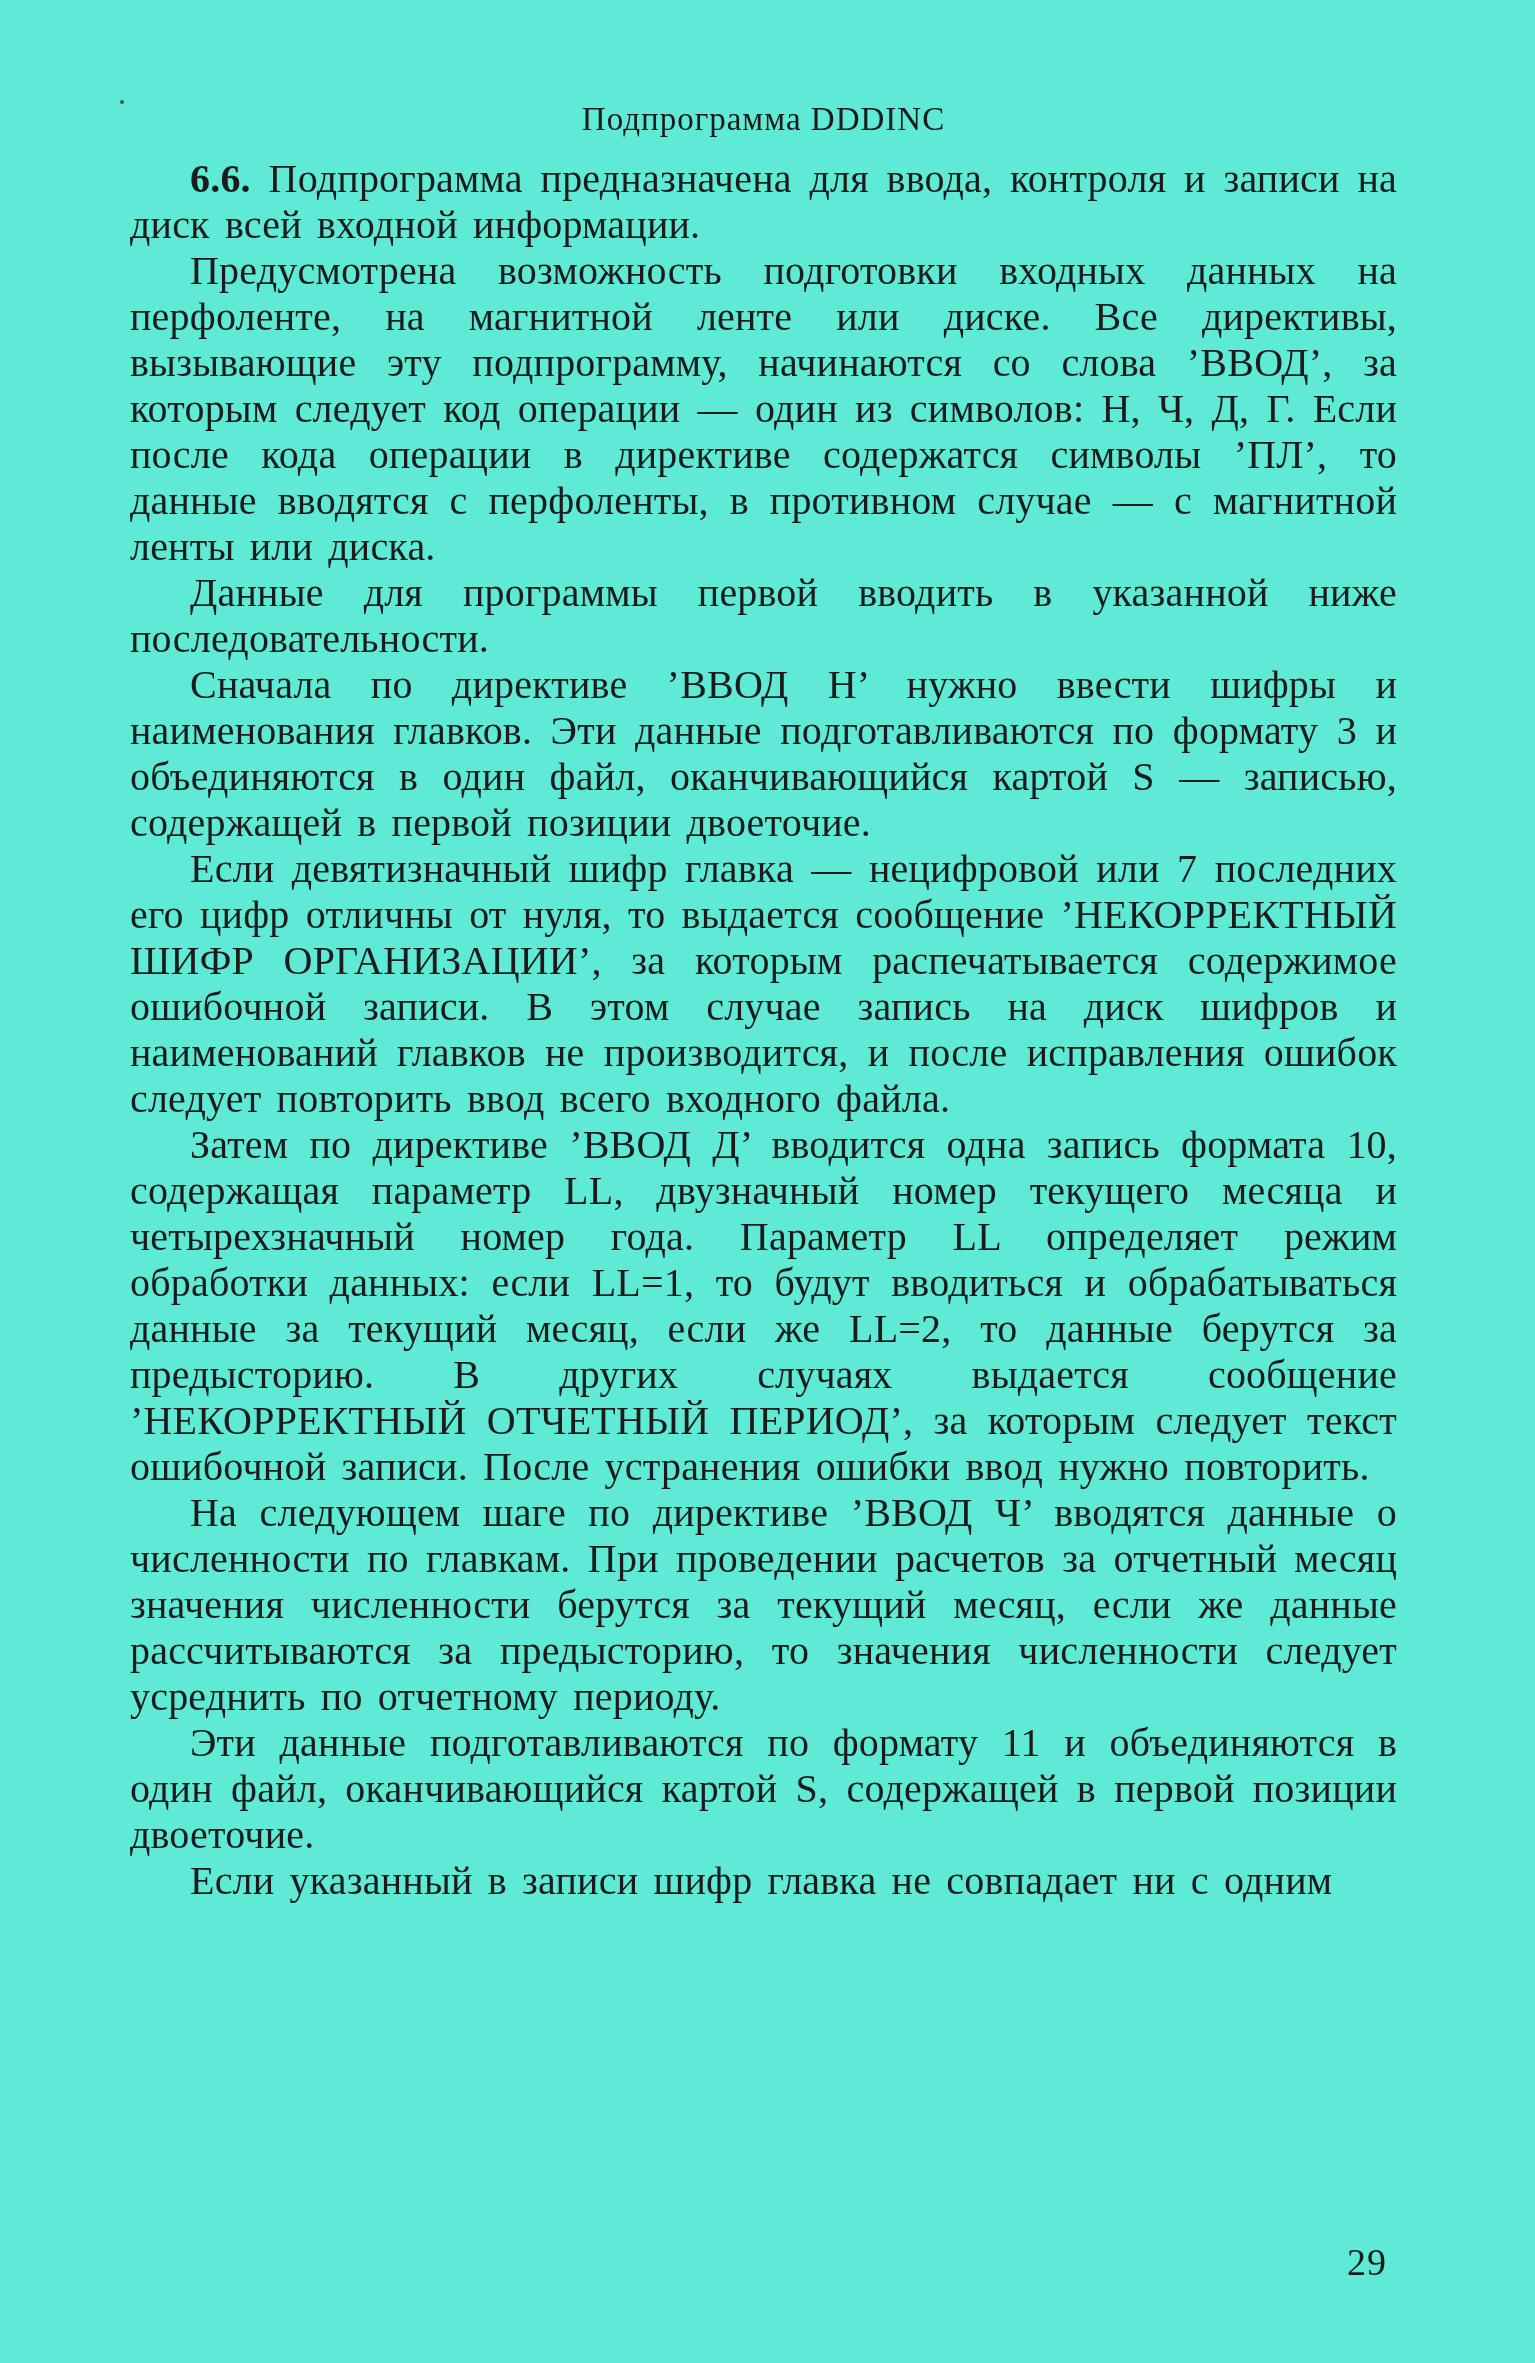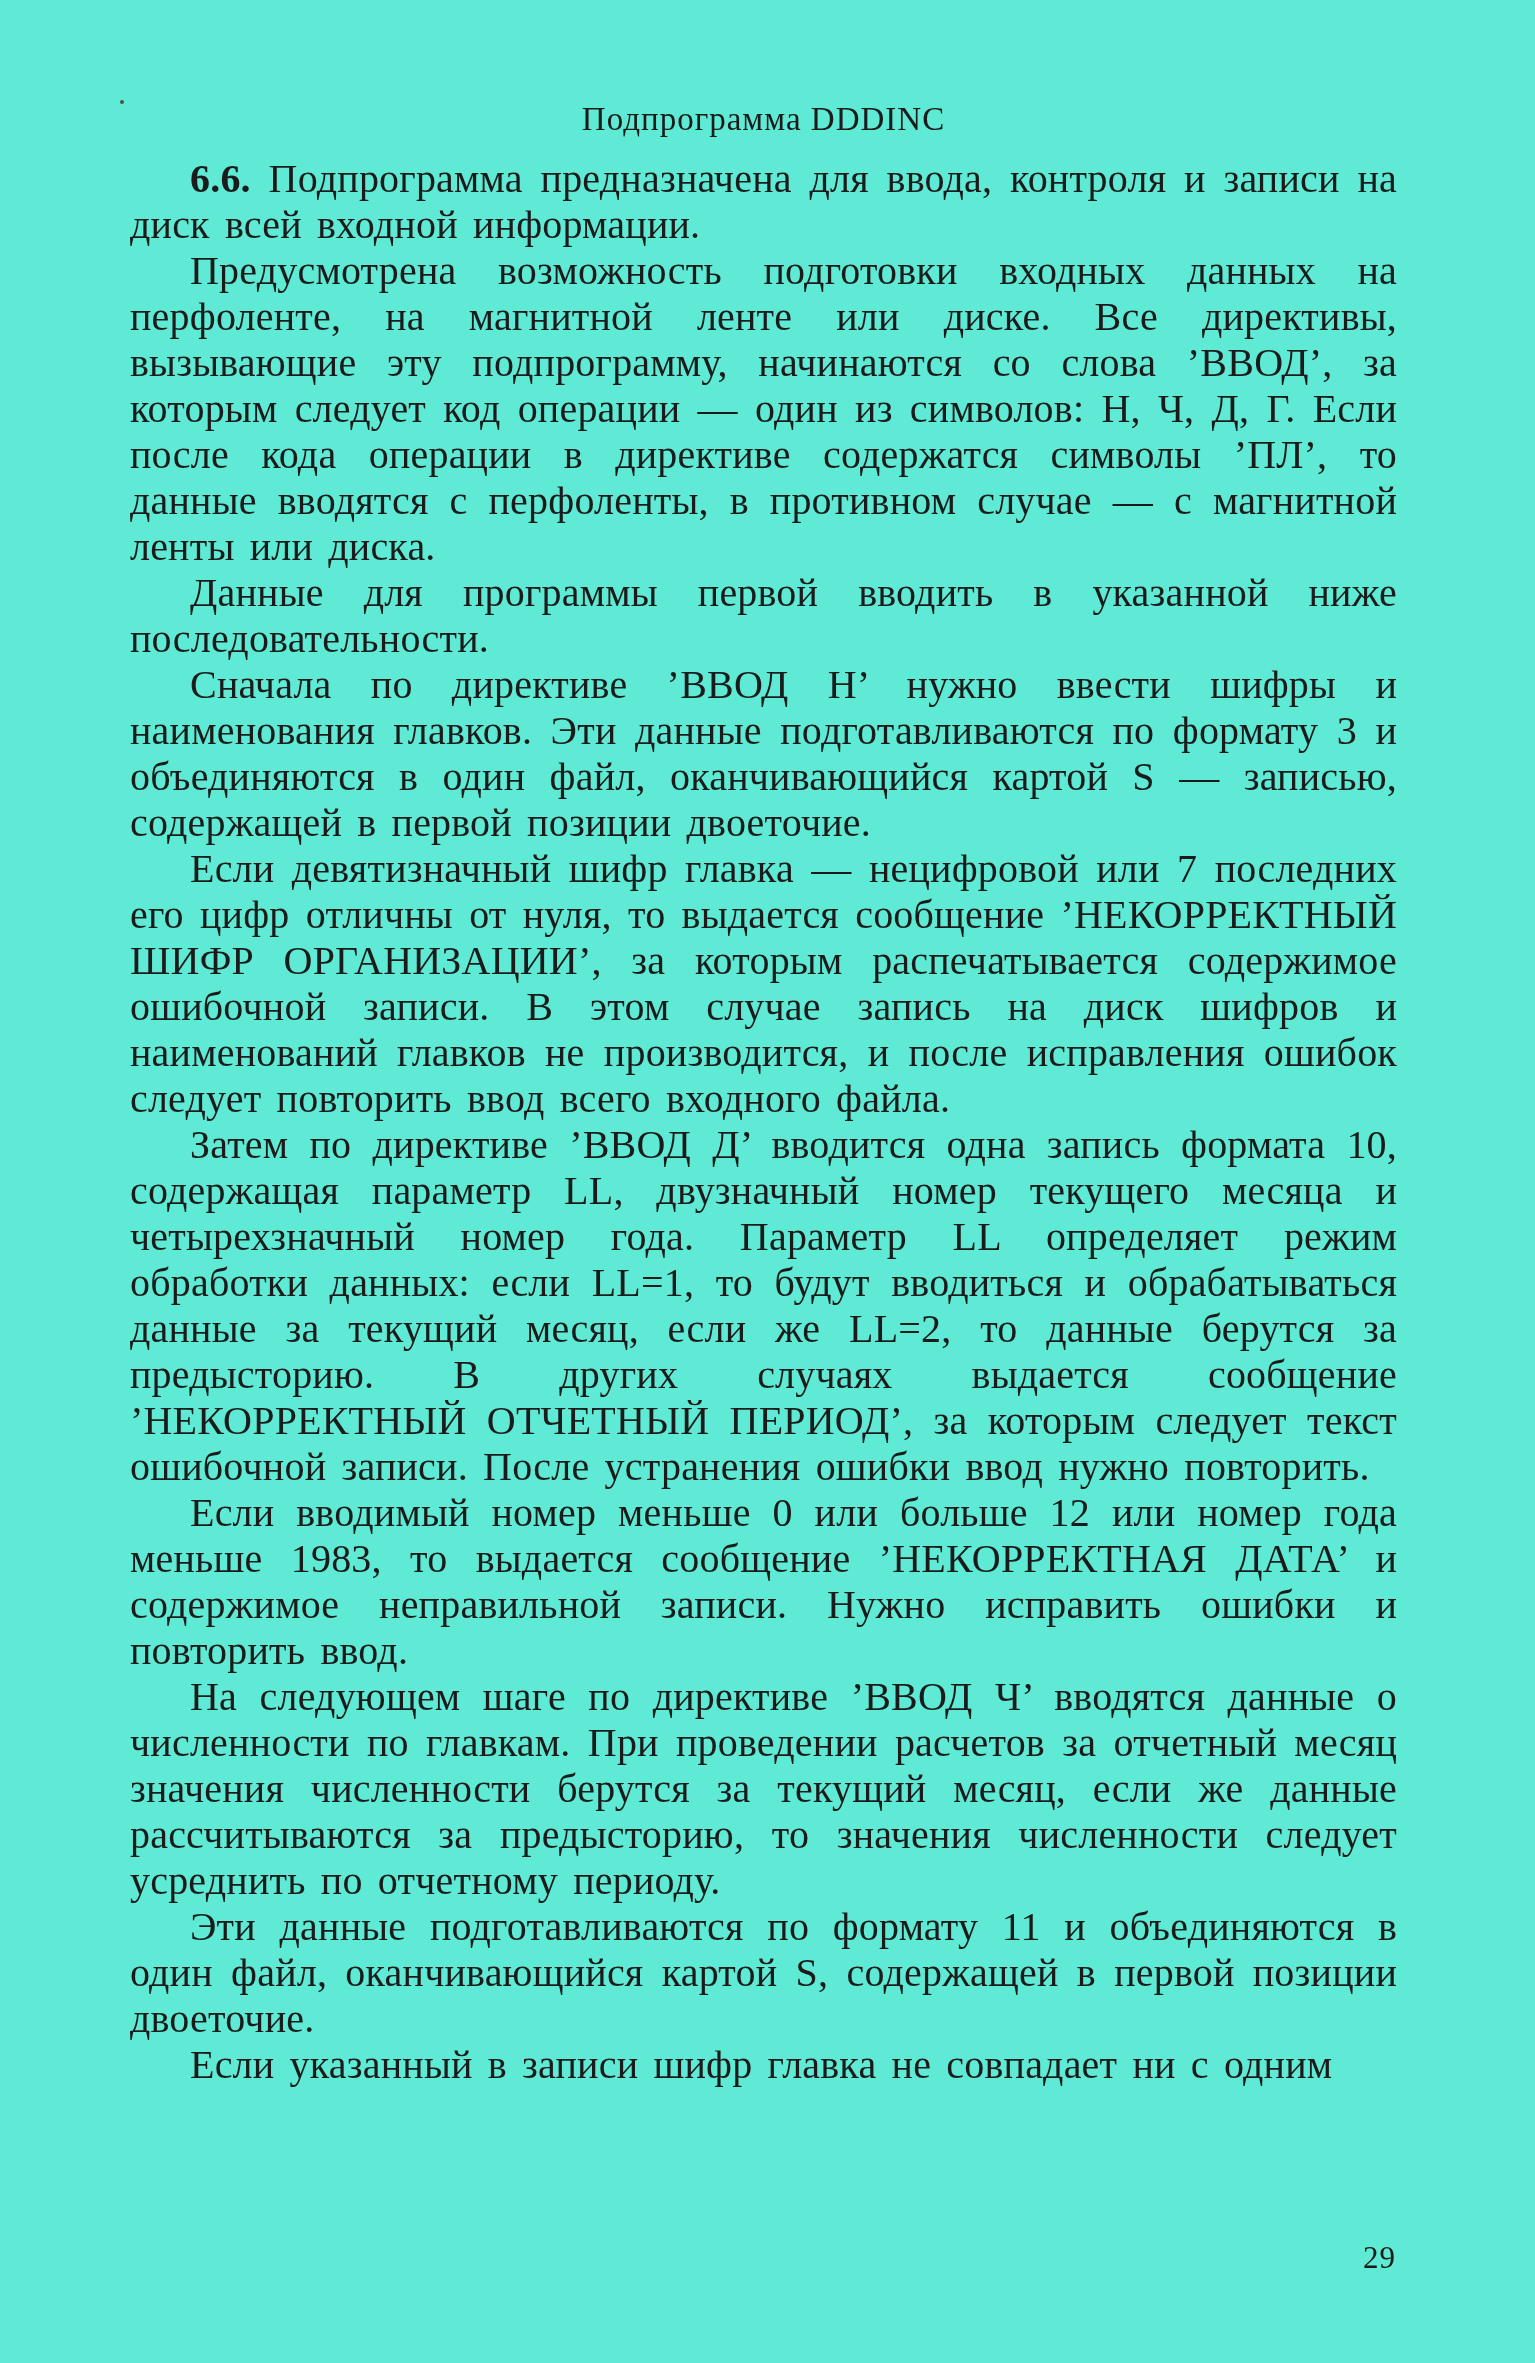--- a/index.html
+++ b/index.html
@@ -44,41 +44,40 @@
     margin: 0;
     word-spacing: 5px;
     letter-spacing: 0.2px;
   }
   .para .section-num {
     font-weight: bold;
   }
   .page-number {
     position: absolute;
     top: 2240px;
-    right: 139px;
-    font-size: 31px;
+    right: 148px;
+    font-size: 38px;
     letter-spacing: 1px;
   }
 </style>
 </head>
 <body>
 
 <div class="page">
 
   <span class="scan-artifact-dot"></span>
 
   <h1 class="doc-title">Подпрограмма DDDINC</h1>
 
   <p class="para"><span class="section-num">6.6.</span> <span>Подпрограмма предназначена для ввода, контроля и записи на диск всей входной информации.</span></p>
 
   <p class="para">Предусмотрена возможность подготовки входных данных на перфоленте, на магнитной ленте или диске. Все директивы, вызывающие эту подпрограмму, начинаются со слова ’ВВОД’, за которым следует код операции — один из символов: Н, Ч, Д, Г. Если после кода операции в директиве содержатся символы ’ПЛ’, то данные вводятся с перфоленты, в противном случае — с магнитной ленты или диска.</p>
   <p class="para">Данные для программы первой вводить в указанной ниже последовательности.</p>
   <p class="para">Сначала по директиве ’ВВОД Н’ нужно ввести шифры и наименования главков. Эти данные подготавливаются по формату 3 и объединяются в один файл, оканчивающийся картой S — записью, содержащей в первой позиции двоеточие.</p>
   <p class="para">Если девятизначный шифр главка — нецифровой или 7 последних его цифр отличны от нуля, то выдается сообщение ’НЕКОРРЕКТНЫЙ ШИФР ОРГАНИЗАЦИИ’, за которым распечатывается содержимое ошибочной записи. В этом случае запись на диск шифров и наименований главков не производится, и после исправления ошибок следует повторить ввод всего входного файла.</p>
   <p class="para">Затем по директиве ’ВВОД Д’ вводится одна запись формата 10, содержащая параметр LL, двузначный номер текущего месяца и четырехзначный номер года. Параметр LL определяет режим обработки данных: если LL=1, то будут вводиться и обрабатываться данные за текущий месяц, если же LL=2, то данные берутся за предысторию. В других случаях выдается сообщение ’НЕКОРРЕКТНЫЙ ОТЧЕТНЫЙ ПЕРИОД’, за которым следует текст ошибочной записи. После устранения ошибки ввод нужно повторить.</p>
-  <p class="para">Если вводимый номер меньше 0 или больше 12 или номер года меньше 1983, то выдается сообщение ’НЕКОРРЕКТНАЯ ДАТА’ и содержимое неправильной записи. Нужно исправить ошибки и повторить ввод.</p>
   <p class="para">На следующем шаге по директиве ’ВВОД Ч’ вводятся данные о численности по главкам. При проведении расчетов за отчетный месяц значения численности берутся за текущий месяц, если же данные рассчитываются за предысторию, то значения численности следует усреднить по отчетному периоду.</p>
   <p class="para">Эти данные подготавливаются по формату 11 и объединяются в один файл, оканчивающийся картой S, содержащей в первой позиции двоеточие.</p>
   <p class="para">Если указанный в записи шифр главка не совпадает ни с одним</p>
 
   <div class="page-number">29</div>
 
 </div>
 
 </body></html>

